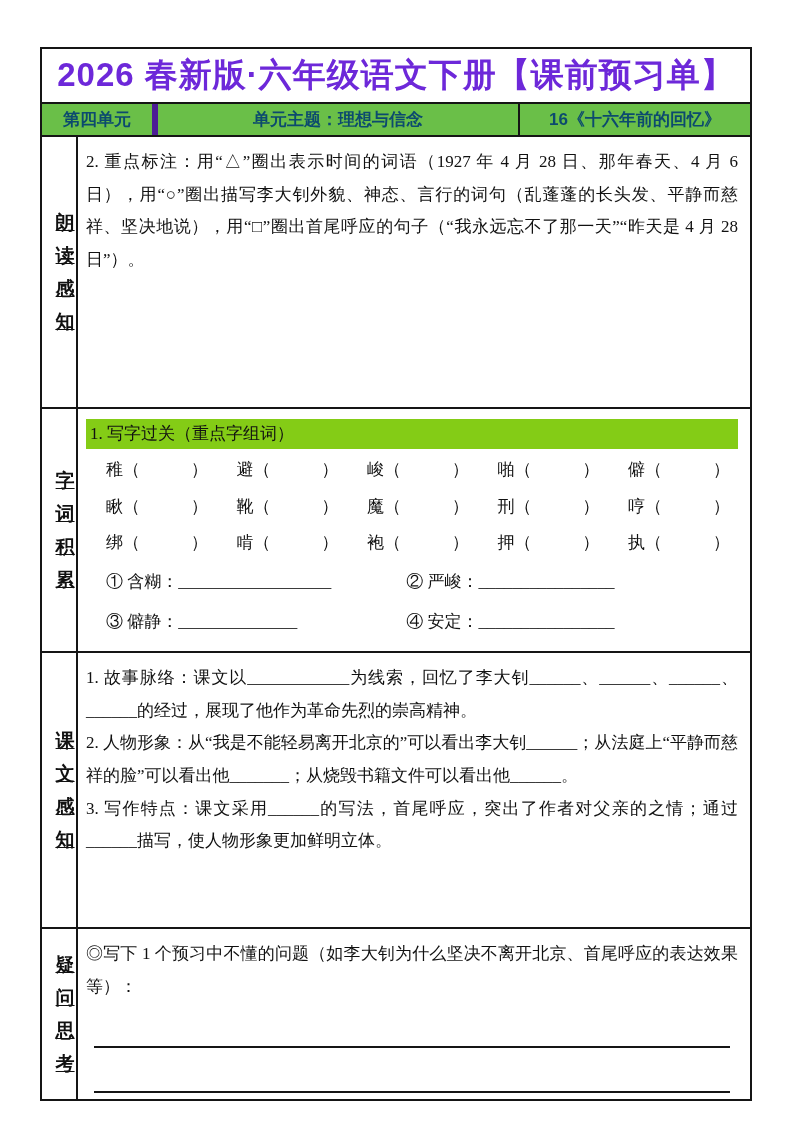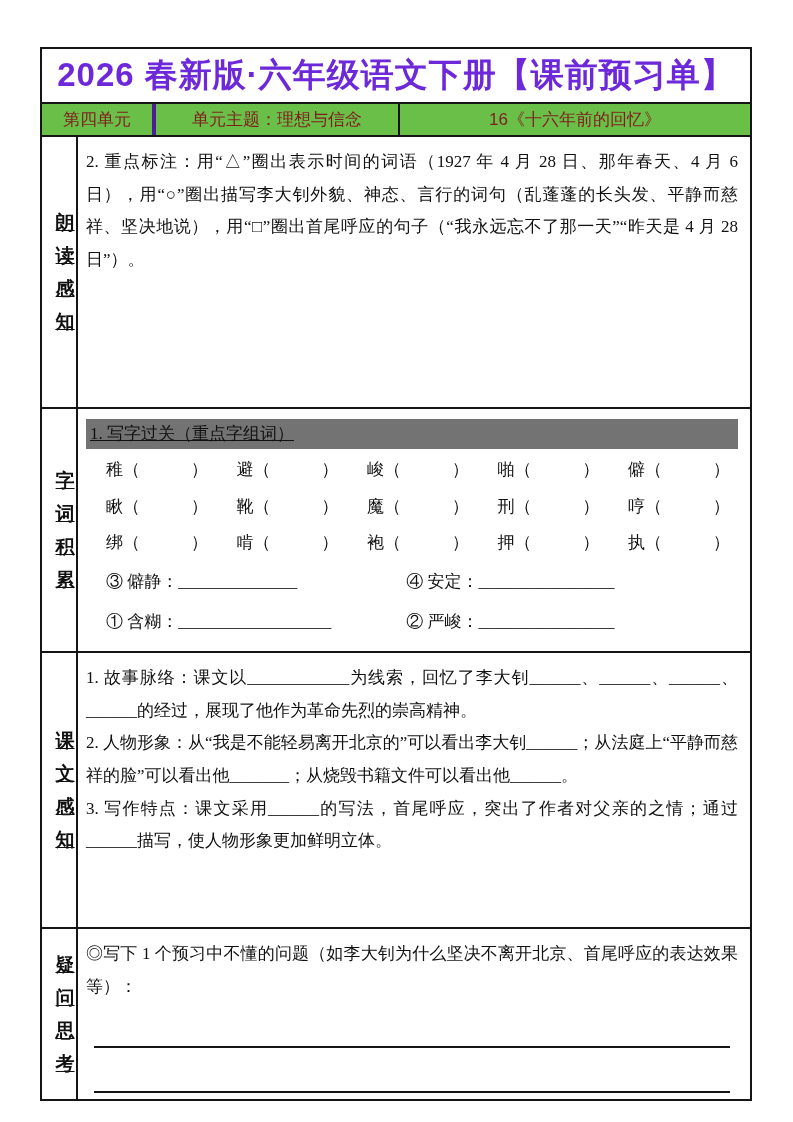--- a/index.html
+++ b/index.html
@@ -18,45 +18,44 @@
     font-family:"Liberation Sans", sans-serif; font-weight:bold;
     font-size:33px; letter-spacing:1px; color:#6d28d9; white-space:nowrap;
   }
   
   .unit-bar {
     display:flex; height:33px; background:#6abf48;
     border-top:2px solid #151515;
   }
   .unit-cell {
     display:flex; align-items:center; justify-content:center;
-    color:#7f1d1d; font-family:"Liberation Sans", sans-serif;
-    font-weight:normal; font-size:17px; white-space:nowrap;
+    color:#0c4a6e; font-family:"Liberation Sans", sans-serif;
+    font-weight:bold; font-size:17px; white-space:nowrap;
   }
   .unit-cell.c1 { width:110px; }
-  .unit-cell.c2 { width:248px; border-left:4px solid #4c1d95; border-right:2px solid #151515; }
+  .unit-cell.c2 { width:368px; border-left:6px solid #4c1d95; border-right:2px solid #151515; }
   .unit-cell.c3 { flex:1; }
   
   .section { display:flex; border-top:2px solid #151515; }
   .label-col {
     width:36px; border-right:2px solid #151515; flex:none;
     display:flex; align-items:center; justify-content:flex-end;text-decoration:underline;
   }
   .label-col .vtext {
     width:1.15em; word-break:break-all; text-align:center;
     font-weight:bold; font-size:19px; line-height:1.75;
   }
   .content {
     flex:1; padding:9px 12px 6px 8px;
     font-size:17px; line-height:1.92;
   }
   .para { text-align:justify; }
   .band {
-    background:#737373; line-height:1.65; padding:1px 4px;
+    background:#84cc16; line-height:1.65; padding:1px 4px;
     margin:1px 0 3px 0;
-    text-decoration:underline;
   }
   .grid-row {
     display:flex; justify-content:space-between;
     padding:0 8px 0 20px; line-height:2.15; white-space:nowrap;
   }
   .sent-row { display:flex; padding-left:20px; line-height:2.35; white-space:nowrap; }
   .sent-row .s1 { width:47.5%; }
   .answer-line {
     border-bottom:2px solid #151515; height:45px; margin:0 8px;
   }
@@ -108,26 +107,26 @@
         <span>哼（　　　）</span>
       </div>
       <div class="grid-row">
         <span>绑（　　　）</span>
         <span>啃（　　　）</span>
         <span>袍（　　　）</span>
         <span>押（　　　）</span>
         <span>执（　　　）</span>
       </div>
       <div class="sent-row">
+        <span class="s1">① 含糊：__________________</span>
+        <span>② 严峻：________________</span>
+      </div>
+      <div class="sent-row">
         <span class="s1">③ 僻静：______________</span>
         <span>④ 安定：________________</span>
-      </div>
-      <div class="sent-row">
-        <span class="s1">① 含糊：__________________</span>
-        <span>② 严峻：________________</span>
       </div>
     </div>
   </div>
 
   <div class="section sec-comprehension">
     <div class="label-col">
       <div class="vtext">课文感知</div>
     </div>
     <div class="content">
       <div class="para">1. 故事脉络：课文以____________为线索，回忆了李大钊______、______、______、______的经过，展现了他作为革命先烈的崇高精神。</div>

